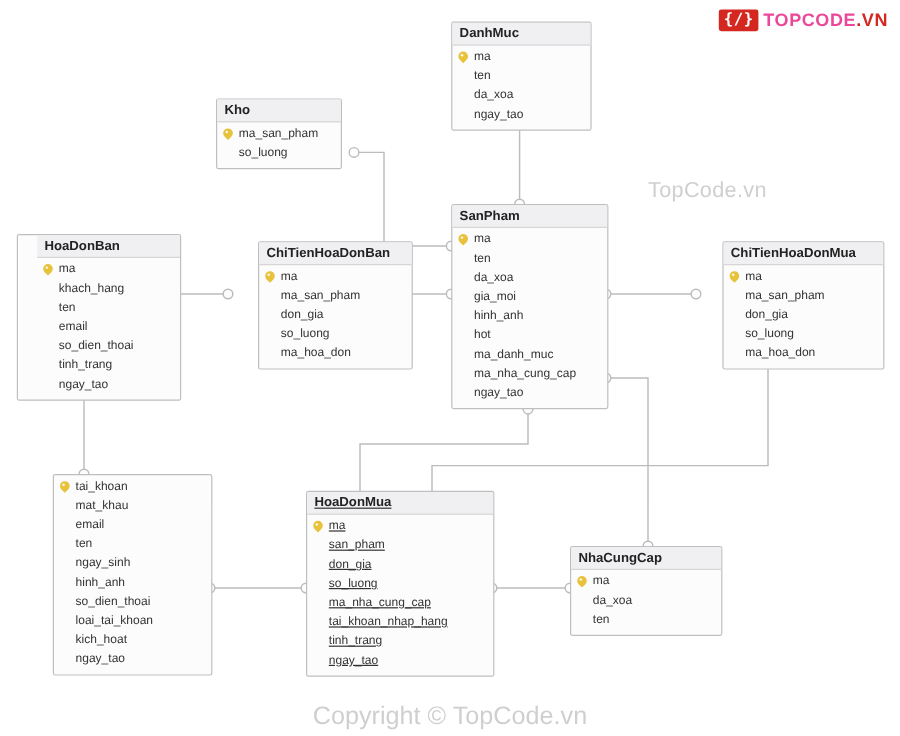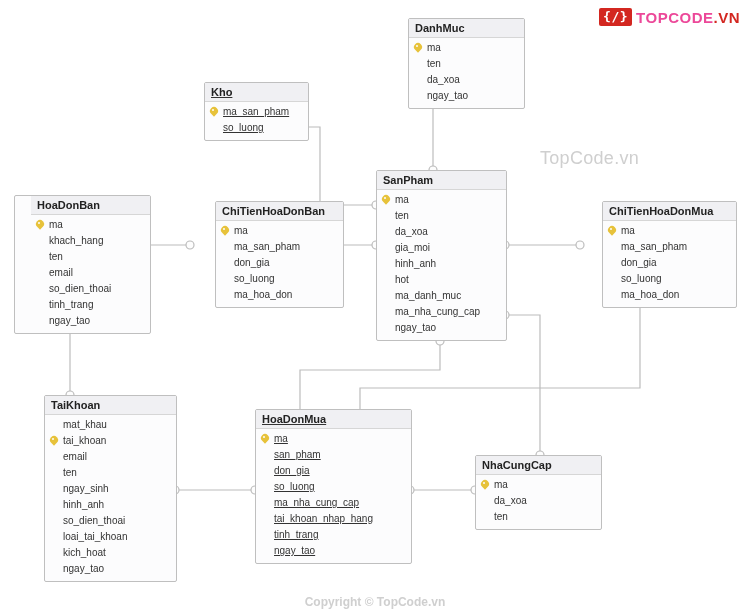--- a/index.html
+++ b/index.html
@@ -110,22 +110,22 @@
     font-size: 18px;
     font-weight: 400;
     letter-spacing: 0.3px;
   }
   .wm2 {
     position: absolute;
     left: 0; right: 0;
     bottom: 4px;
     text-align: center;
     color: #cfcfcf;
-    font-size: 12px;
-    font-weight: 700;
+    font-size: 21px;
+    font-weight: 400;
   }
 </style>
 </head>
 <body>
 
 <div class="logo">
   <span class="mark">{/}</span>
   <span>
     <span class="name1">TOPCODE</span><span class="name2">.VN</span>
   </span>
@@ -174,31 +174,31 @@
 
   <path class="wire" d="M 440 341 L 440 370 L 300 370 L 300 415"></path>
   <circle class="term" cx="440" cy="341" r="4"></circle>
   <circle class="term" cx="300" cy="415" r="4"></circle>
 
   <path class="wire" d="M 640 300 L 640 388 L 360 388 L 360 415"></path>
   <circle class="term" cx="640" cy="300" r="4"></circle>
   <circle class="term" cx="360" cy="415" r="4"></circle>
 </svg>
 
-<div class="entity" style="left:376px; top:18px;  width:115px;margin-left:32px;">
+<div class="entity" style="left:376px; top:18px;  width:115px;">
   <div class="hdr">DanhMuc</div>
   <div class="rows">
       <div class="row key">ma</div>
       <div class="row">ten</div>
       <div class="row">da_xoa</div>
       <div class="row">ngay_tao</div>
     </div>
 </div>
 
-<div class="entity" style="left:204px; top:82px;  width:103px;text-decoration:underline;">
+<div class="entity" style="left:180px; top:82px;  width:103px;">
   <div class="hdr">Kho</div>
   <div class="rows">
       <div class="row key">ma_san_pham</div>
       <div class="row">so_luong</div>
     </div>
 </div>
 
 <div class="entity" style="left:376px; top:170px; width:129px;">
   <div class="hdr">SanPham</div>
   <div class="rows">
@@ -243,24 +243,23 @@
   <div class="rows">
       <div class="row key">ma</div>
       <div class="row">ma_san_pham</div>
       <div class="row">don_gia</div>
       <div class="row">so_luong</div>
       <div class="row">ma_hoa_don</div>
     </div>
 </div>
 
 <div class="entity" style="left:44px;  top:395px; width:131px;">
-  <div class="hdr">TaiKhoan</div>
-  <div class="rows">
+  <div class="rows">
+      <div class="row key">tai_khoan</div>
       <div class="row">mat_khau</div>
-      <div class="row key">tai_khoan</div>
       <div class="row">email</div>
       <div class="row">ten</div>
       <div class="row">ngay_sinh</div>
       <div class="row">hinh_anh</div>
       <div class="row">so_dien_thoai</div>
       <div class="row">loai_tai_khoan</div>
       <div class="row">kich_hoat</div>
       <div class="row">ngay_tao</div>
     </div>
 </div>

